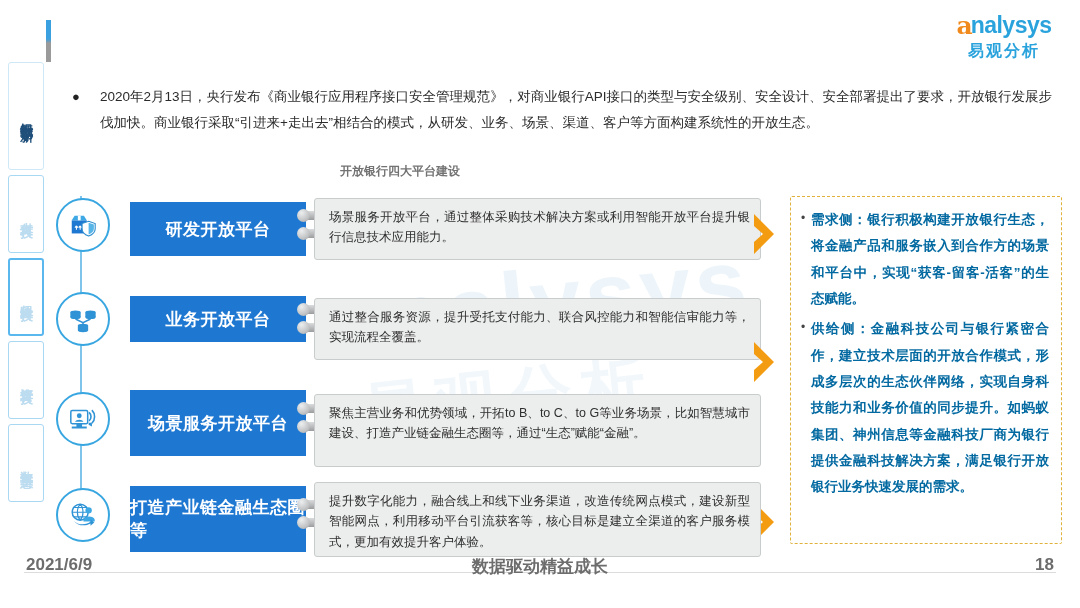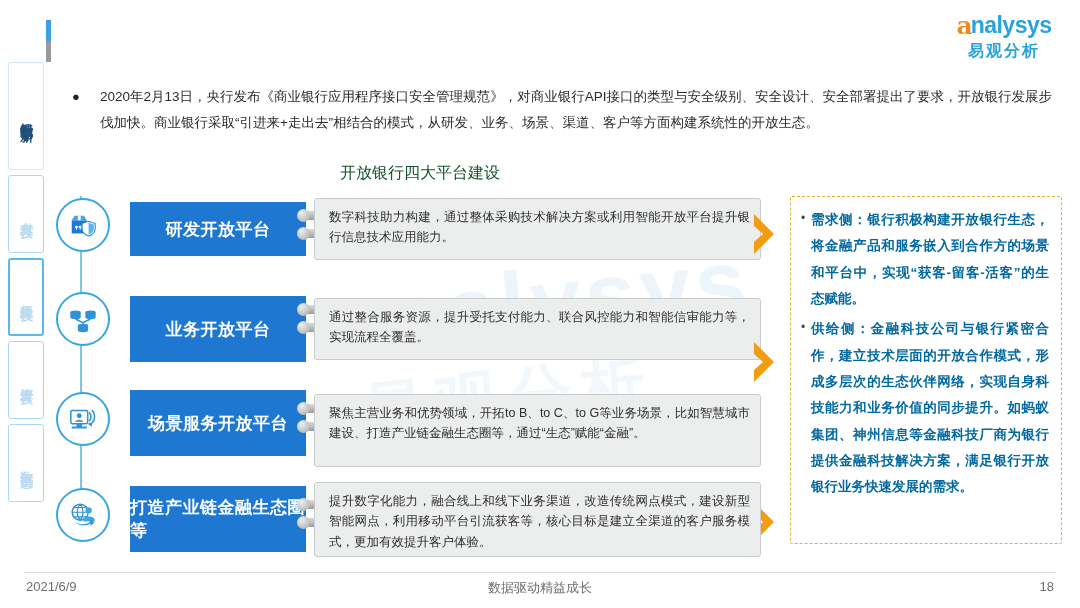--- a/index.html
+++ b/index.html
@@ -55,21 +55,21 @@
     line-height:1.12;color:#bcdcf0;
     writing-mode:vertical-rl;text-orientation:upright;
     display:flex;justify-content:center;align-items:center;
     letter-spacing:1px;
   }
   .tab.active{color:#1f4f7a;border-color:#cfe8f8;}
   .tab.hl{border:2px solid #5bb8ef;}
 
   
   .col-head{
-    position:absolute;font-size:16px;font-weight:normal;color:#14532d;
+    position:absolute;font-size:12px;font-weight:bold;color:#737373;
   }
   #head-left{left:340px;top:163px;}
   #head-right{left:853px;top:163px;}
 
   
   .row{position:absolute;left:56px;}
   .icon-wrap{
     position:absolute;left:0;top:0;width:50px;height:50px;
     border:2px solid #38a6e0;border-radius:50%;
     display:flex;align-items:center;justify-content:center;
@@ -124,21 +124,21 @@
   .rp-text{font-size:13.5px;line-height:1.95;color:#0369a1;font-weight:bold;
     text-align:justify;}
 
   
   .intro{position:absolute;left:72px;top:84px;width:980px;display:flex;}
   .intro-dot{flex:0 0 28px;font-size:13px;line-height:1.9;color:#222;padding-top:1px;}
   .intro-text{font-size:13.5px;line-height:1.95;color:#2b2b2b;text-align:justify;}
 
   
   .foot-line{position:absolute;left:24px;right:24px;top:572px;height:1px;background:#dcdcdc;}
-  .foot{position:absolute;top:579px;font-size:13px;color:#6d6d6d;}
+  .foot{position:absolute;top:555px;font-size:17px;color:#6d6d6d;font-weight:bold;}
   #foot-date{left:26px;}
   #foot-center{left:50%;transform:translateX(-50%);}
   #foot-page{right:26px;}
 </style>
 </head>
 <body>
 
 <div class="slide">
 
   <div class="watermark">analysys</div>
@@ -193,21 +193,21 @@
         <path d="M22 13.5 L27.6 15.5 V20 c0 3-2.6 5-5.6 6.2 Z" fill="#57b5e8"></path>
       </svg>
     </div>
     <div class="blue-box" style="top:4px;height:54px">
       <span>研发开放平台</span>
     </div>
     <div class="pins" style="top:13px">
       <div class="pin"></div>
       <div class="pin"></div>
     </div>
-    <div class="desc-box" style="top:0px;height:62px">数字科技助力构建，通过整体采购技术解决方案或利用智能开放平台提升银行信息技术应用能力。</div>
+    <div class="desc-box" style="top:0px;height:62px">场景服务开放平台，通过整体采购技术解决方案或利用智能开放平台提升银行信息技术应用能力。</div>
   </div>
   <div class="chev" style="left:752px;top:212px">
     <svg width="26" height="44" viewBox="0 0 26 44">
       <path d="M2 2 L22 22 L2 42 L2 30 L11 22 L2 14 Z" fill="#f39c12"></path>
     </svg>
   </div>
 
   <div class="row" style="top:292px;height:62px">
     <div class="icon-wrap">
       <svg width="30" height="30" viewBox="0 0 32 32">
@@ -218,21 +218,21 @@
           <ellipse cx="24" cy="9" rx="5.5" ry="2"></ellipse>
             <rect x="18.5" y="9" width="11" height="5"></rect>
             <ellipse cx="24" cy="14" rx="5.5" ry="2"></ellipse>
           <ellipse cx="16" cy="23" rx="5.5" ry="2"></ellipse>
             <rect x="10.5" y="23" width="11" height="5"></rect>
             <ellipse cx="16" cy="28" rx="5.5" ry="2"></ellipse>
         </g>
         <path d="M8 16 L16 20 L24 16 M16 20 V23" stroke="#2f93d6" stroke-width="1.6" fill="none"></path>
       </svg>
     </div>
-    <div class="blue-box" style="top:4px;height:66px">
+    <div class="blue-box" style="top:4px;height:46px">
       <span>业务开放平台</span>
     </div>
     <div class="pins" style="top:13px">
       <div class="pin"></div>
       <div class="pin"></div>
     </div>
     <div class="desc-box" style="top:6px;height:62px">通过整合服务资源，提升受托支付能力、联合风控能力和智能信审能力等，实现流程全覆盖。</div>
   </div>
   <div class="chev" style="left:752px;top:340px">
     <svg width="26" height="44" viewBox="0 0 26 44">

